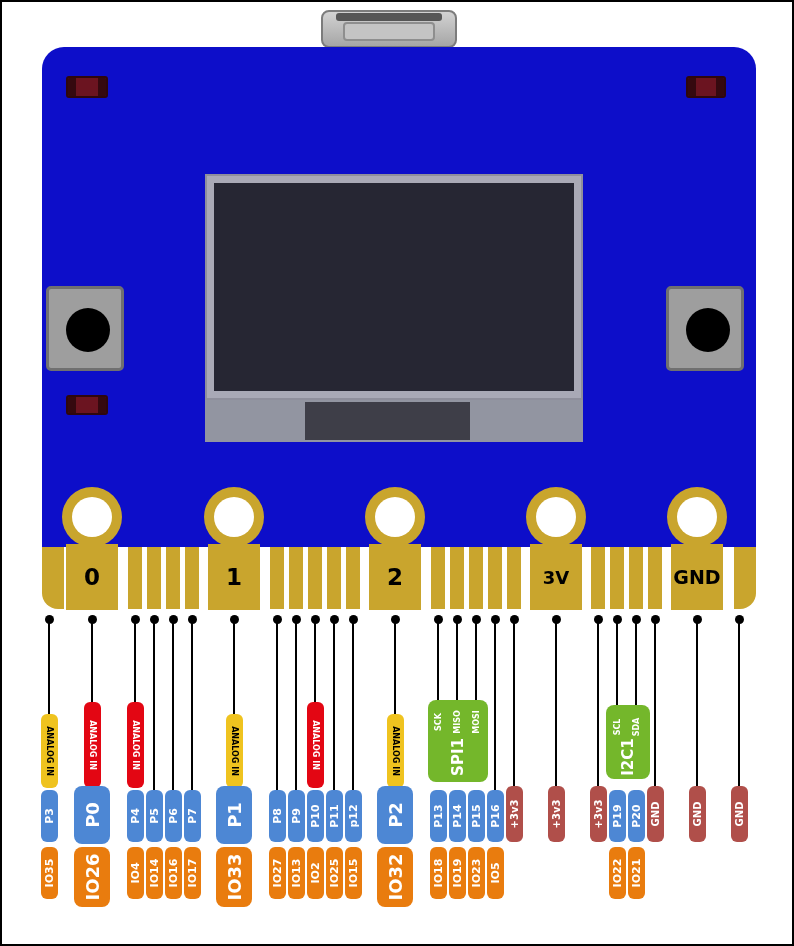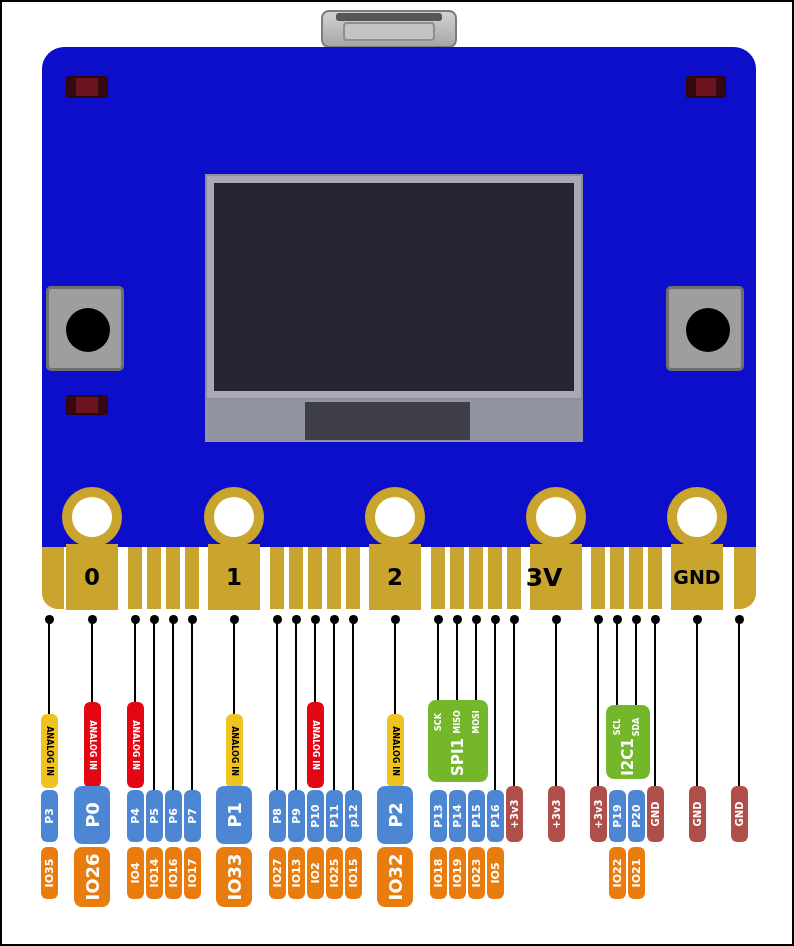--- a/index.html
+++ b/index.html
@@ -107,21 +107,21 @@
       </div>
       <div class="abs gold" style="left: 363px; top: 485px; width: 60px; height: 60px; border-radius: 50%;"></div>
       <div class="abs" style="left: 373px; top: 495px; width: 40px; height: 40px; border-radius: 50%; background: rgb(255, 255, 255);"></div>
       <div class="abs gold pad-face" style="left: 367px; top: 542px; width: 52px; height: 66px;"></div>
       <div class="abs pad-label" style="left: 367px; top: 542px; width: 52px; height: 66px; font-size: 23px;">
         <span>2</span>
       </div>
       <div class="abs gold" style="left: 524px; top: 485px; width: 60px; height: 60px; border-radius: 50%;"></div>
       <div class="abs" style="left: 534px; top: 495px; width: 40px; height: 40px; border-radius: 50%; background: rgb(255, 255, 255);"></div>
       <div class="abs gold pad-face" style="left: 528px; top: 542px; width: 52px; height: 66px;"></div>
-      <div class="abs pad-label" style="left: 516px; top: 542px; width: 52px; height: 66px; font-size: 25px;">
+      <div class="abs pad-label" style="left: 528px; top: 542px; width: 52px; height: 66px; font-size: 18px;">
         <span>3V</span>
       </div>
       <div class="abs gold" style="left: 665px; top: 485px; width: 60px; height: 60px; border-radius: 50%;"></div>
       <div class="abs" style="left: 675px; top: 495px; width: 40px; height: 40px; border-radius: 50%; background: rgb(255, 255, 255);"></div>
       <div class="abs gold pad-face" style="left: 669px; top: 542px; width: 52px; height: 66px;"></div>
       <div class="abs pad-label" style="left: 669px; top: 542px; width: 52px; height: 66px; font-size: 19px;">
         <span>GND</span>
       </div>
       <div class="abs gold" style="left: 126px; top: 545px; width: 14px; height: 62px;"></div>
       <div class="abs gold" style="left: 145px; top: 545px; width: 14px; height: 62px;"></div>

